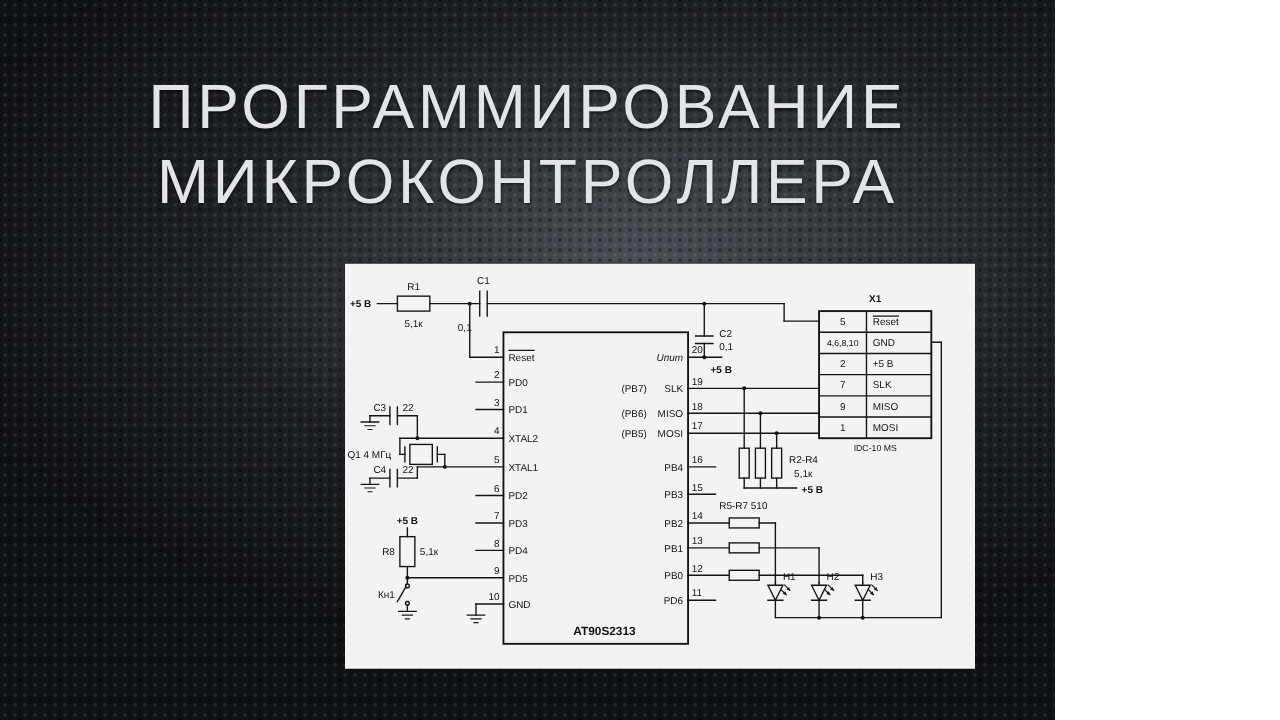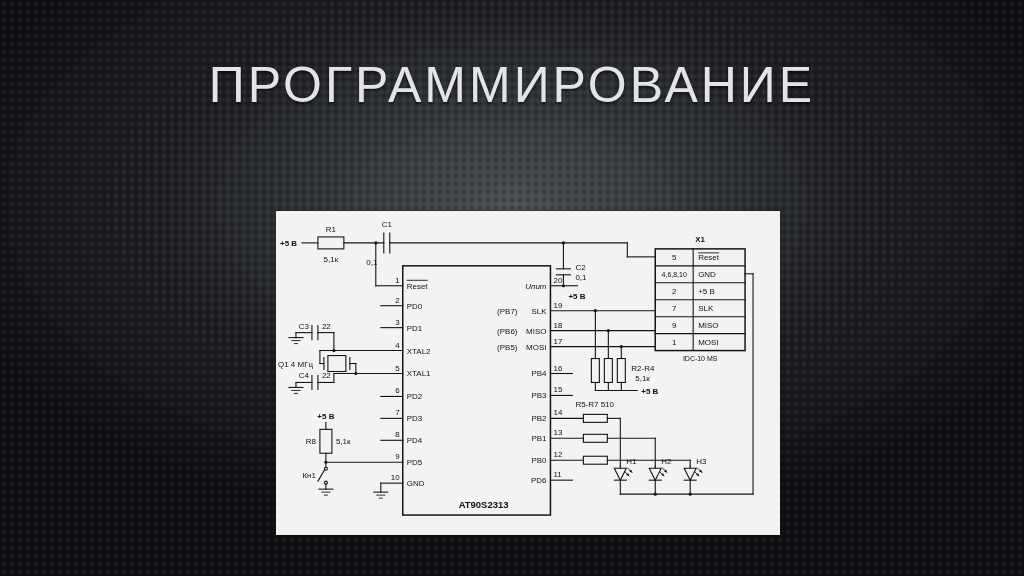--- a/index.html
+++ b/index.html
@@ -1,18 +1,18 @@
 <!DOCTYPE html>
 <html><head>
 <meta charset="utf-8">
 <style>
   html,body{margin:0;padding:0;}
   body{width:1024px;height:576px;overflow:hidden;font-family:"Liberation Sans",sans-serif;}
   .slide{
-    position:relative;width:1024px;height:576px;overflow:hidden;
+    position:relative;width:844px;height:576px;overflow:hidden;
     background-color:#101113;
     background-image:
       radial-gradient(circle at 4px 4px, rgba(195,202,210,0.10) 1.1px, transparent 1.9px),
       radial-gradient(circle at 4px 4px, rgba(0,0,0,0.32) 1.1px, transparent 1.9px),
       radial-gradient(ellipse 780px 430px at 512px 205px, rgba(128,135,143,0.52) 0%, rgba(72,76,82,0.24) 46%, rgba(16,17,19,0) 74%);
     background-size:8px 8px, 8px 8px, 100% 100%;
     background-position:0 0, 4px 4px, 0 0;
   }
   .title{
     position:absolute;top:55px;left:0;right:0;margin:0;
@@ -34,21 +34,21 @@
   .st{font-family:"Liberation Sans",sans-serif;font-size:8px;fill:#111;}
   .stb{font-weight:bold;}
   .sts{font-family:"Liberation Sans",sans-serif;font-size:7px;fill:#111;}
   .icname{font-family:"Liberation Sans",sans-serif;font-size:9.5px;font-weight:bold;fill:#111;}
   .iti{font-style:italic;}
 </style>
 </head>
 <body>
 
 <div class="slide">
-  <h1 class="title"><span>ПРОГРАММИРОВАНИЕ</span><br></h1>
+  <h1 class="title"><span>ПРОГРАММИРОВАНИЕ</span><br><span>МИКРОКОНТРОЛЛЕРА</span></h1>
 
   <div class="panel">
     <svg width="504" height="324" viewBox="0 0 505 325" preserveAspectRatio="none">
 
       <g>
         <text class="st stb" x="4" y="35">+5 В</text>
         <line class="w" x1="26" y1="32" x2="42" y2="32"></line>
         <rect class="w" x="42" y="26" width="26" height="12"></rect>
         <text class="st" text-anchor="middle" x="55" y="21">R1</text>
         <text class="st" text-anchor="middle" x="55" y="51">5,1к</text>

